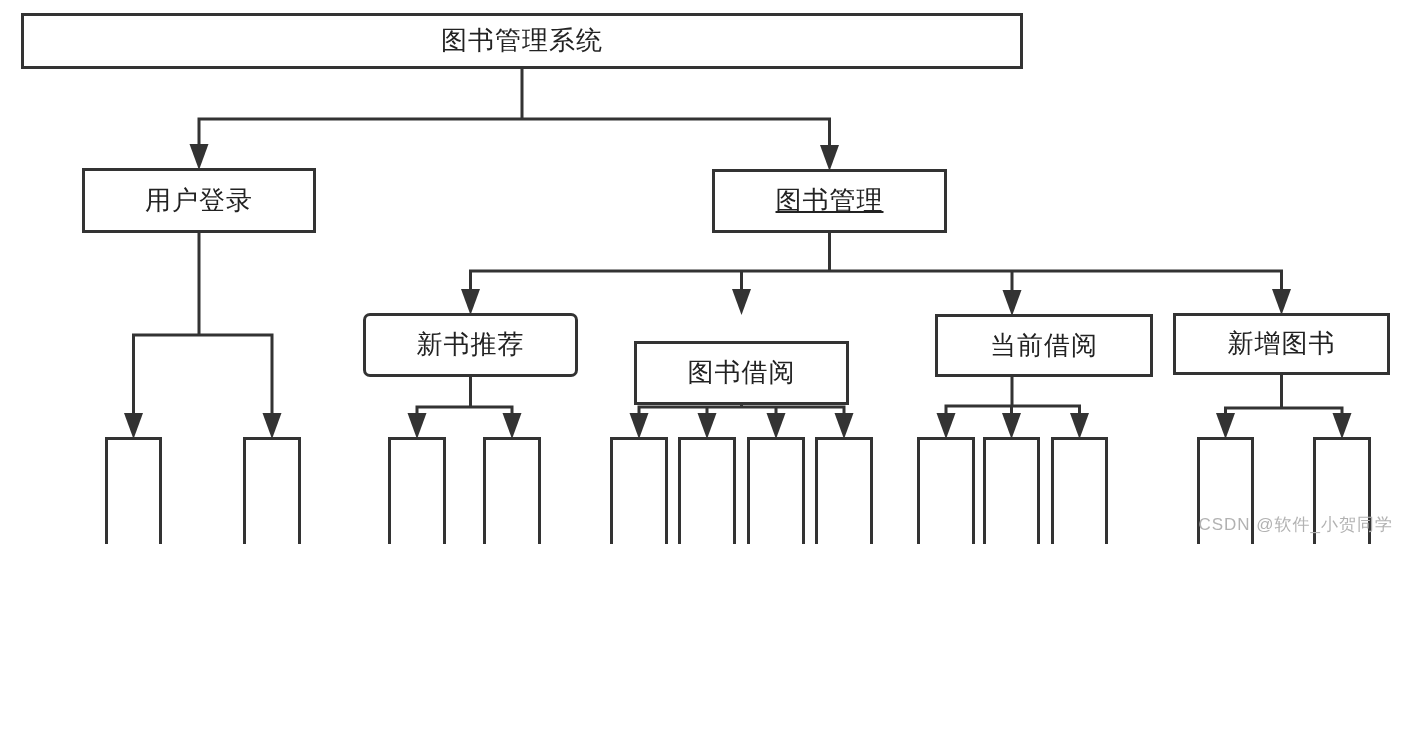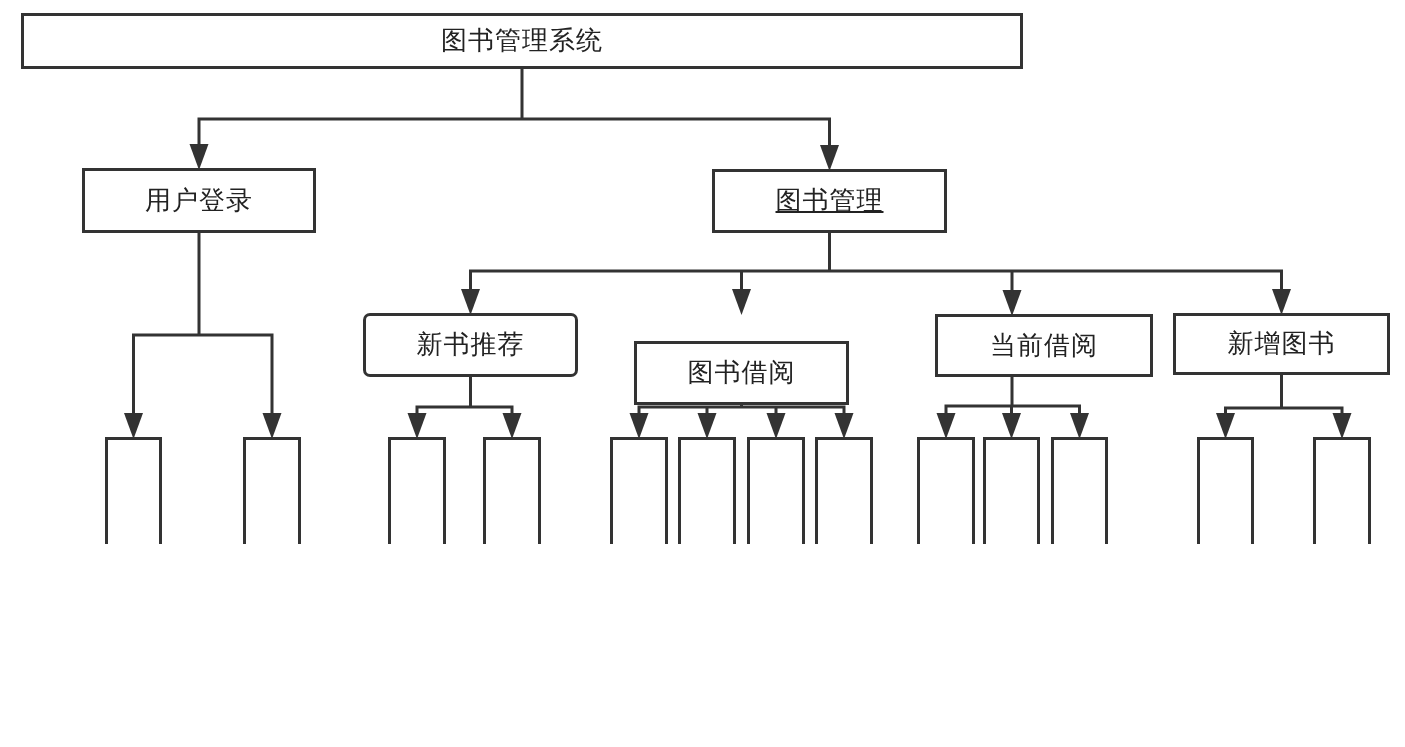--- a/index.html
+++ b/index.html
@@ -135,13 +135,14 @@
       <div class="node vertical" style="left: 1051px; top: 437px; width: 57px; height: 298px;">
         <span class="label">确认归还（管理员）</span>
       </div>
       <div class="node vertical" style="left: 1197px; top: 437px; width: 57px; height: 299px;">
         <span class="label">新增借阅记录</span>
       </div>
       <div class="node vertical" style="left: 1313px; top: 437px; width: 58px; height: 299px;">
         <span class="label">查询借阅记录</span>
       </div>
     </div>
+  <div class="watermark">CSDN @软件_小贺同学</div>
 </div>
 
 </body></html>

